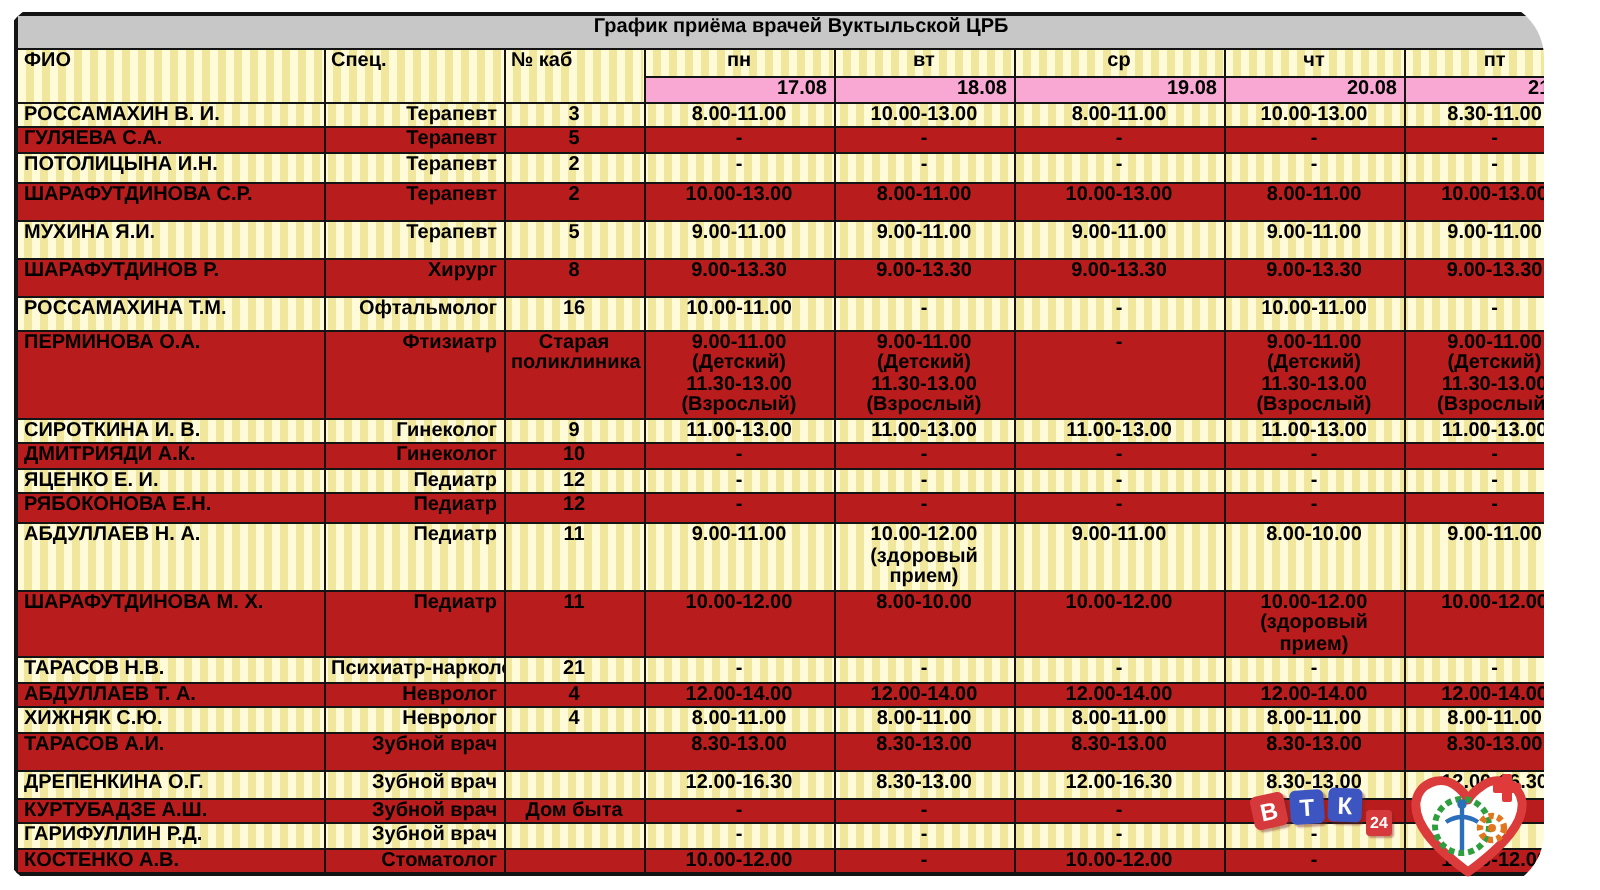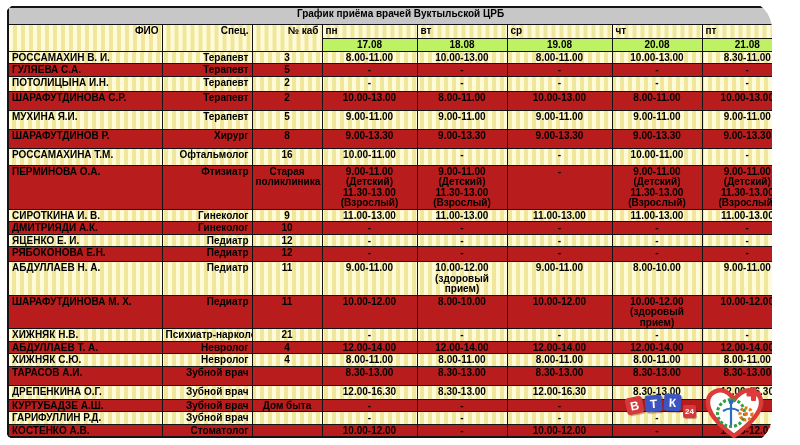--- a/index.html
+++ b/index.html
@@ -19,24 +19,24 @@
     vertical-align:top;overflow:hidden;
   }
   td.title-cell{
     background:#c7c7c7;text-align:center;font-size:12px;line-height:13px;
     height:15px;vertical-align:middle;padding:0;
   }
   tr.hdr-days{height:14px;}
   tr.hdr-dates{height:11px;}
   td.hdr{
     background:repeating-linear-gradient(to right,#fffbd8 0 4px,#f1e79c 4px 8px);
-    vertical-align:middle;
-  }
-  td.hdr-left{text-align:right;vertical-align:middle;}
-  td.date-cell{background:#bef264;text-align:center;vertical-align:middle;padding:0;}
+    text-align:center;vertical-align:middle;
+  }
+  td.hdr-left{text-align:left;vertical-align:middle;}
+  td.date-cell{background:#f9a8d4;text-align:right;vertical-align:middle;padding:0;}
   tr.shade-yellow{background:repeating-linear-gradient(to right,#fffbd8 0 4px,#f1e79c 4px 8px);}
   tr.shade-gray{background:#b91c1c;}
   td.c-name{text-align:left;padding-left:5px;white-space:nowrap;}
   td.c-spec{text-align:right;padding-left:4px;white-space:nowrap;font-size:9.5px;}
   td.c-cab{text-align:center;}
   td.c-time{text-align:center;white-space:pre-line;}
   
   .vtk-logo{position:absolute;left:626px;top:393px;display:flex;align-items:flex-start;}
   .vtk-box{
     width:17px;height:17px;border-radius:3px;color:#fff;font-size:12px;
@@ -236,21 +236,21 @@
           <td class="c-spec">Педиатр</td>
           <td class="c-cab">11</td>
           <td class="c-time">10.00-12.00</td>
           <td class="c-time">8.00-10.00</td>
           <td class="c-time">10.00-12.00</td>
           <td class="c-time">10.00-12.00
 (здоровый прием)</td>
           <td class="c-time">10.00-12.00</td>
         </tr>
         <tr class="shade-yellow" style="height: 11px;">
-          <td class="c-name">ХИЖНЯК Н.В.</td>
+          <td class="c-name">ТАРАСОВ Н.В.</td>
           <td class="c-spec">Психиатр-нарколог</td>
           <td class="c-cab">21</td>
           <td class="c-time">-</td>
           <td class="c-time">-</td>
           <td class="c-time">-</td>
           <td class="c-time">-</td>
           <td class="c-time">-</td>
         </tr>
         <tr class="shade-gray" style="height: 11px;">
           <td class="c-name">АБДУЛЛАЕВ Т. А.</td>

